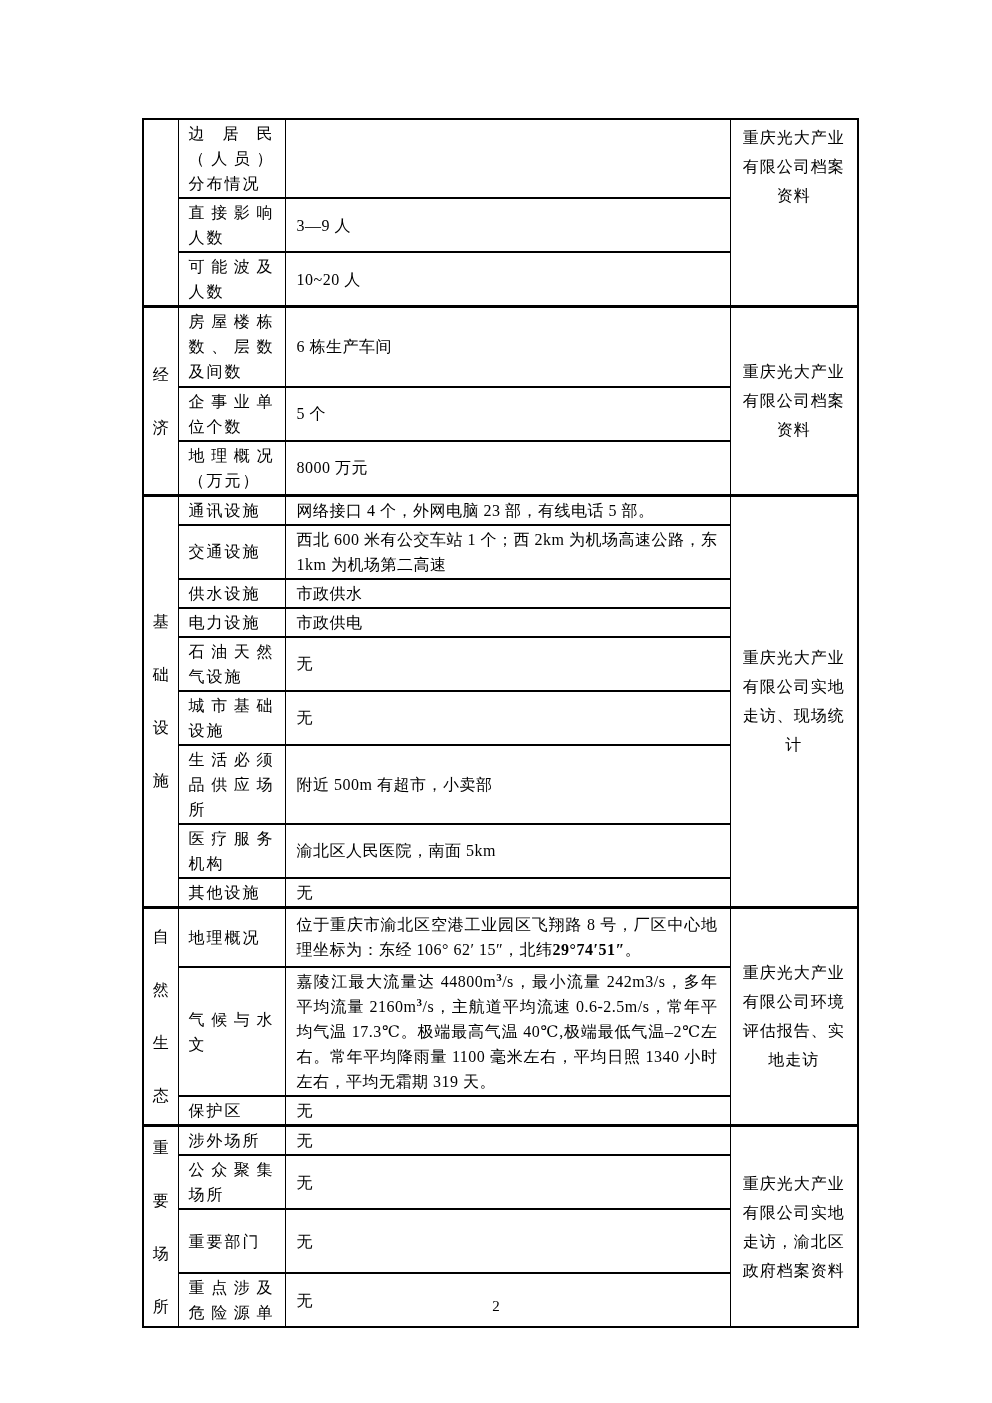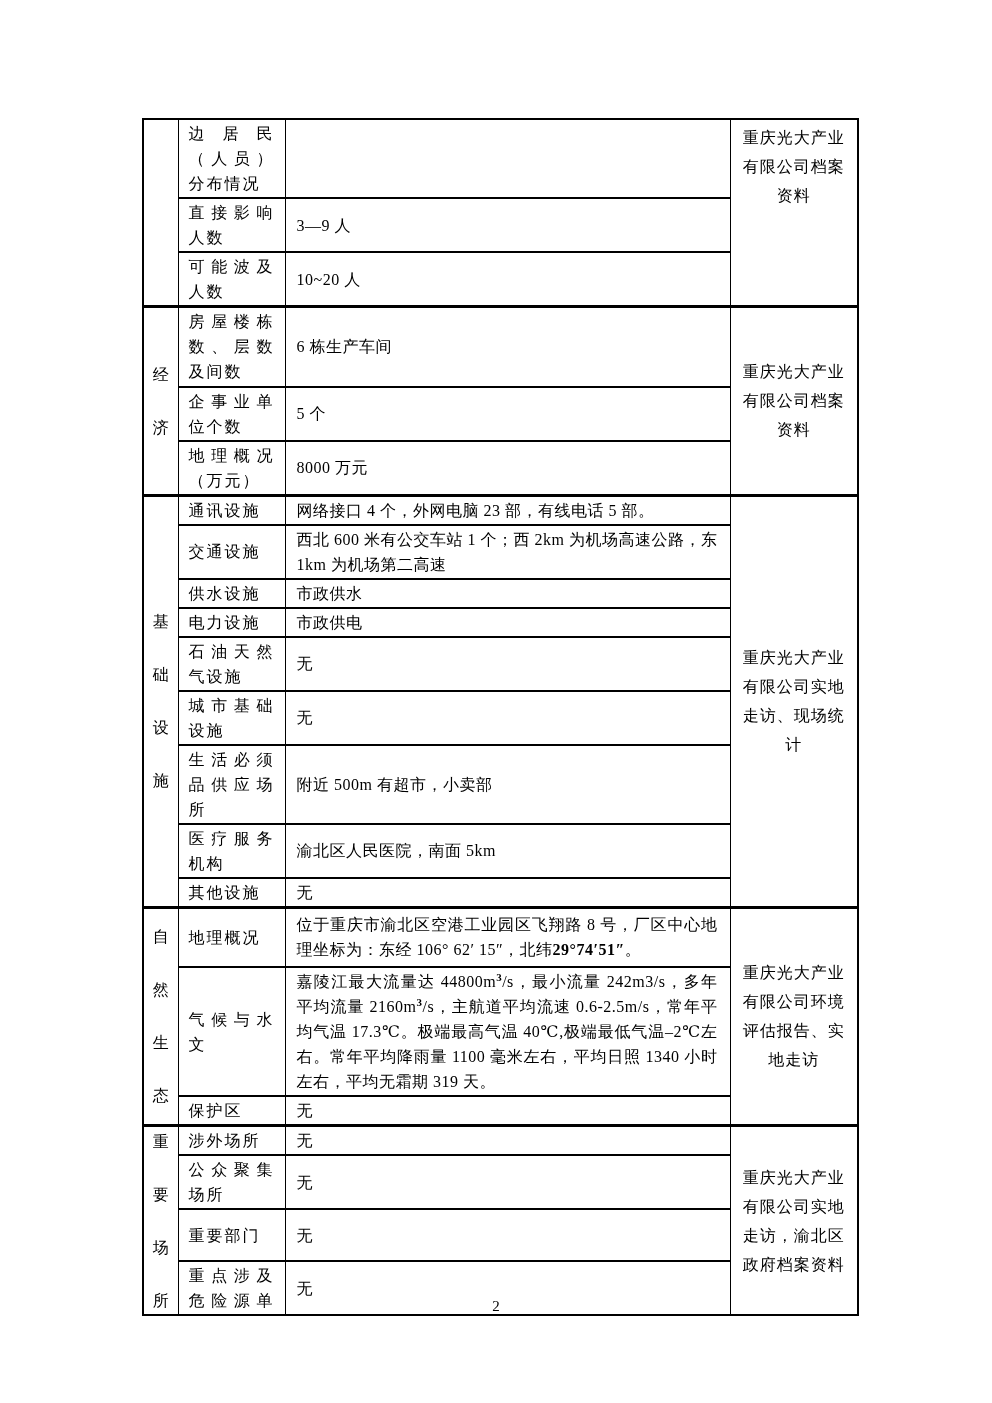--- a/index.html
+++ b/index.html
@@ -206,21 +206,21 @@
           </td>
           <td class="vcell"><span>无</span></td>
           <td class="scell" rowspan="4">重庆光大产业有限公司实地走访，渝北区政府档案资料</td>
         </tr>
         <tr style="height: 48px; padding-left: 47px;">
           <td class="lcell">
             <div class="lpad">公众聚集场所</div>
           </td>
           <td class="vcell"><span>无</span></td>
         </tr>
-        <tr style="height: 52px; border-radius: 27px;">
+        <tr style="height: 64px; border-radius: 27px;">
           <td class="lcell">
             <div class="lpad">重要部门</div>
           </td>
           <td class="vcell"><span>无</span></td>
         </tr>
         <tr style="height: 50px;">
           <td class="lcell">
             <div class="lpad lclip">重点涉及危险源单位</div>
           </td>
           <td class="vcell"><span>无</span></td>

